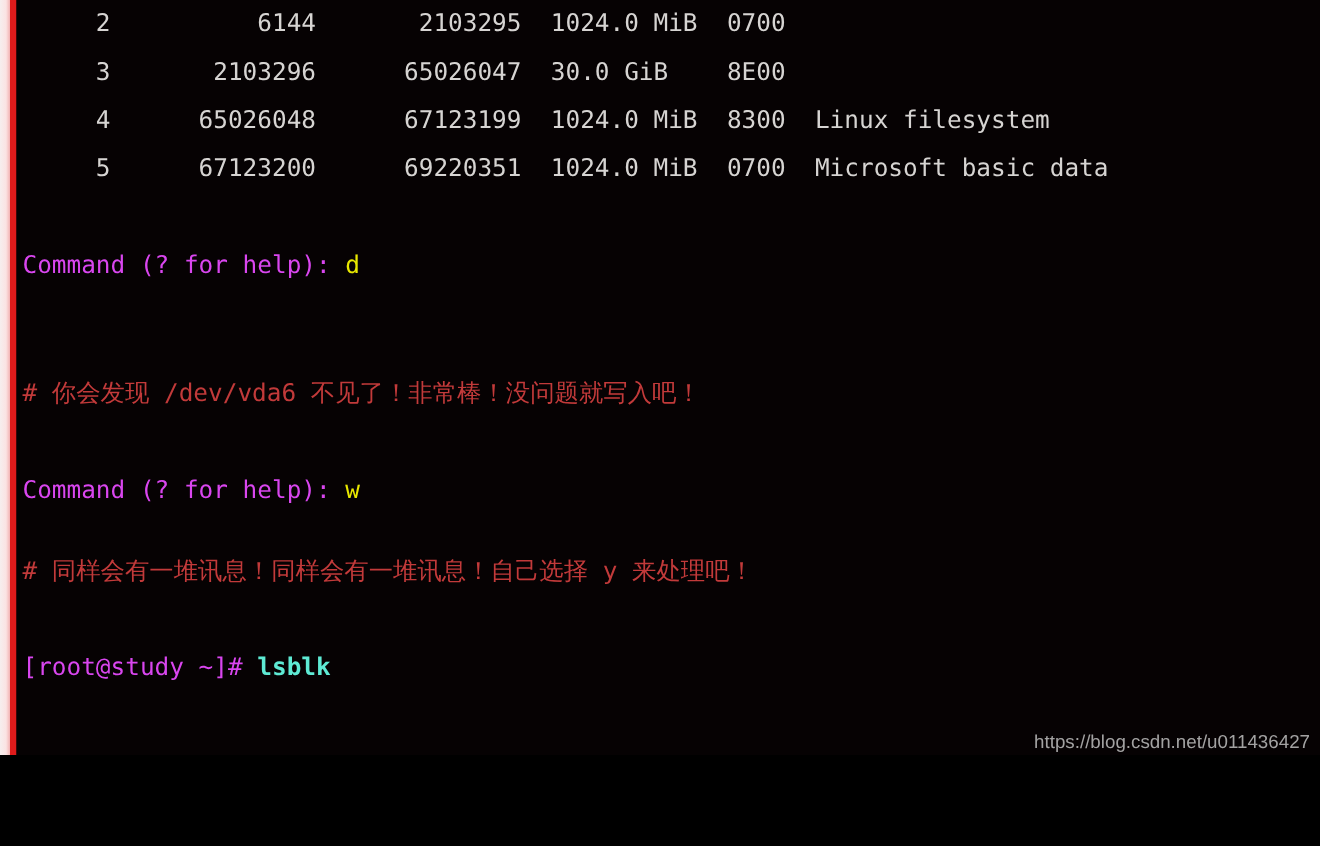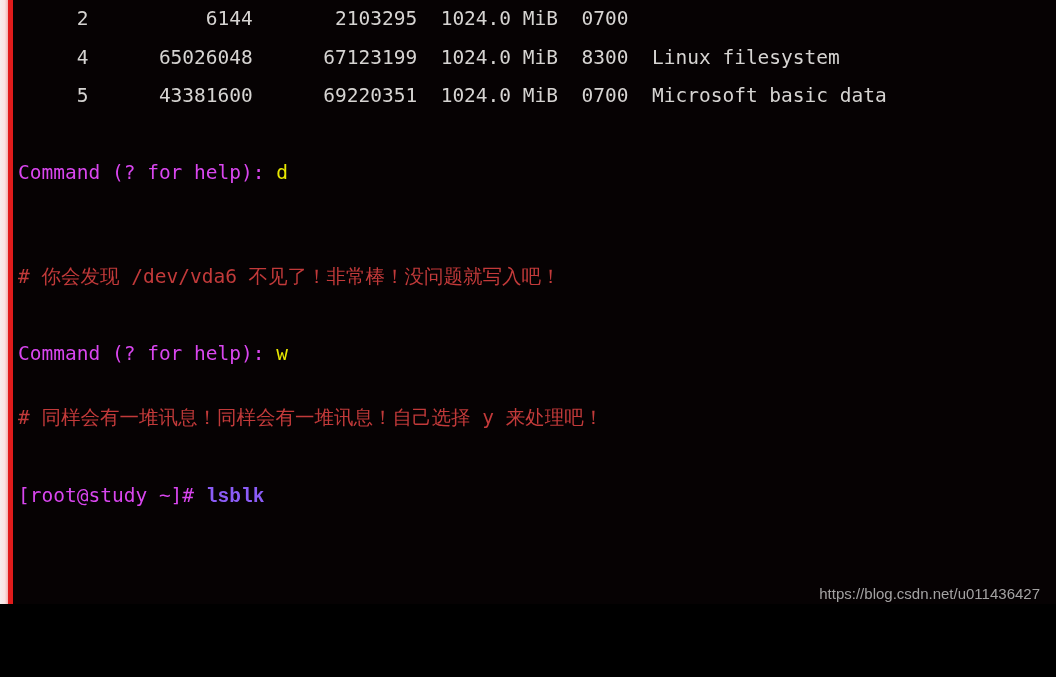--- a/index.html
+++ b/index.html
@@ -41,46 +41,47 @@
     line-height: 38.6px;
     font-size: 19.5px;
     white-space: pre;
     letter-spacing: 0px;
     color: #d8d8d8;
   }
   .line.blank { color: transparent; }
   .out { color: #d6d4d2; }
   .cmt { color: #c23a3a; margin-top: 26px; }
   .yel { color: #e8e800; }
-  .bold-yel { color: #8b5cf6; font-weight: bold; font-family: Liberation Mono, monospace; }
+  .bold-yel { color: #5eead4; font-weight: bold; }
   .prompt { color: #d946ef; }
   .watermark {
     position: absolute;
-    right: 16px;
+    right: 8px;
     bottom: 2px;
     font-family: "Liberation Sans", sans-serif;
     font-size: 15px;
     color: #b9b9b9;
     opacity: 0.88;
     white-space: pre;
   }
 </style>
 </head>
 <body>
 
 <div id="screen">
 
   <div class="edge-light"></div>
   <div class="edge-red"></div>
 
   <div class="term">
 
     <div class="line out"><span>     2          6144       2103295  1024.0 MiB  0700  </span></div>
+    <div class="line out"><span>     3       2103296      65026047  30.0 GiB    8E00  </span></div>
     <div class="line out"><span>     4      65026048      67123199  1024.0 MiB  8300  Linux filesystem</span></div>
-    <div class="line out"><span>     5      43381600      69220351  1024.0 MiB  0700  Microsoft basic data</span></div>
+    <div class="line out"><span>     5      67123200      69220351  1024.0 MiB  0700  Microsoft basic data</span></div>
 
     <div class="line blank">&nbsp;</div>
 
     <div class="line"><span class="prompt">Command (? for help): </span><span class="yel">d</span></div>
 
 
     <div class="line blank">&nbsp;</div>
 
 
     <div class="line cmt"># 你会发现 /dev/vda6 不见了！非常棒！没问题就写入吧！</div>

